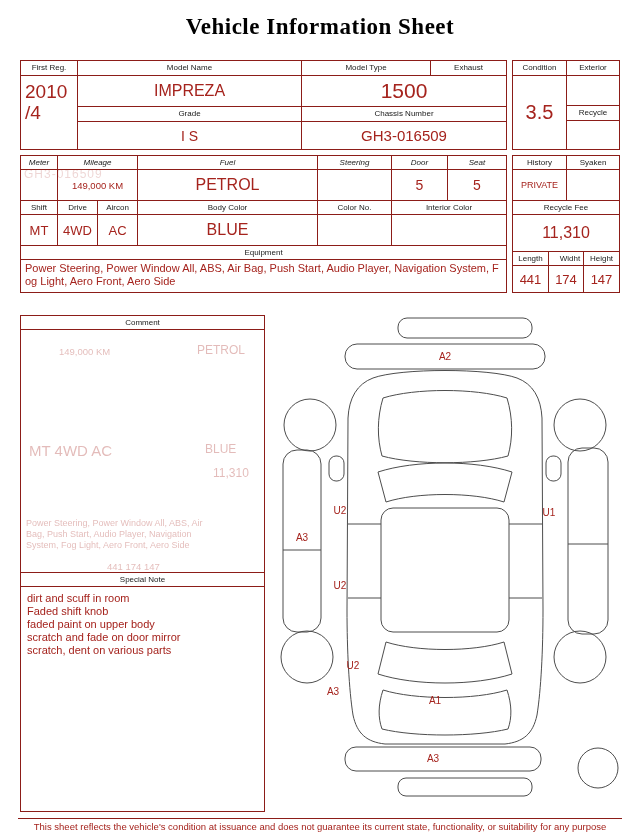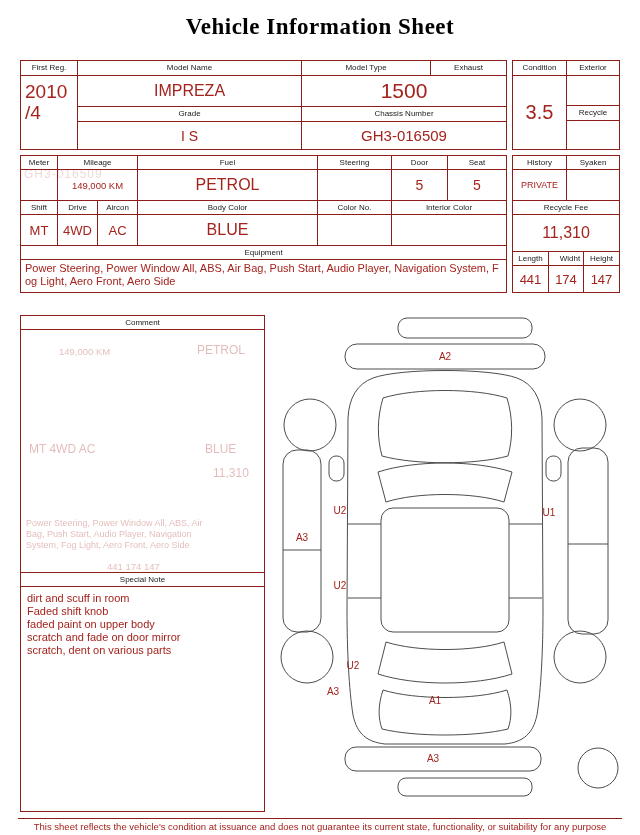--- a/index.html
+++ b/index.html
@@ -74,21 +74,21 @@
       <div class="cell col bl" style="flex:1;">
         <div class="lbl" style="height:14px;line-height:14px;">Exterior</div>
         <div class="bt" style="flex:1;"></div>
         <div class="lbl bt" style="height:14px;line-height:14px;">Recycle</div>
         <div class="bt" style="flex:1;"></div>
       </div>
     </div>
   </div>
 
   <div class="box col" style="left:20px;top:155px;width:487px;height:138px;">
-    <div class="row" style="height:13px;">
+    <div class="row" style="height:13px;font-style:italic;">
       <div class="cell lbl" style="width:36px;line-height:13px;">Meter</div>
       <div class="cell lbl bl" style="width:80px;line-height:13px;">Mileage</div>
       <div class="cell lbl bl" style="width:180px;line-height:13px;">Fuel</div>
       <div class="cell lbl bl" style="width:74px;line-height:13px;">Steering</div>
       <div class="cell lbl bl" style="width:56px;line-height:13px;">Door</div>
       <div class="cell lbl bl" style="flex:1;line-height:13px;">Seat</div>
     </div>
     <div class="row bt" style="height:30px;">
       <div class="cell" style="width:36px;"></div>
       <div class="cell vc red bl" style="width:80px;font-size:9.5px;">149,000 KM</div>
@@ -140,21 +140,21 @@
       <div class="cell vc red bl" style="width:35px;font-size:13px;">174</div>
       <div class="cell vc red bl" style="flex:1;font-size:13px;">147</div>
     </div>
   </div>
 
   <div class="box col" style="left:20px;top:315px;width:245px;height:497px;">
     <div class="lbl bb" style="height:13px;line-height:13px;">Comment</div>
     <div style="position:relative;height:242px;">
       <span class="ghost" style="left:38px;top:16px;font-size:9.5px;">149,000 KM</span>
       <span class="ghost" style="left:176px;top:13px;font-size:12px;">PETROL</span>
-      <span class="ghost" style="left:8px;top:112px;font-size:12px;">MT  4WD  AC</span>
+      <span class="ghost" style="left:8px;top:112px;font-size:15px;">MT  4WD  AC</span>
       <span class="ghost" style="left:184px;top:112px;font-size:12px;">BLUE</span>
       <span class="ghost" style="left:192px;top:136px;font-size:12px;">11,310</span>
       <span class="ghost" style="left:5px;top:188px;font-size:9px;">Power Steering, Power Window  All, ABS, Air</span>
       <span class="ghost" style="left:5px;top:199px;font-size:9px;">Bag, Push Start, Audio Player, Navigation</span>
       <span class="ghost" style="left:5px;top:210px;font-size:9px;">System, Fog Light, Aero Front, Aero Side</span>
       <span class="ghost" style="left:86px;top:231px;font-size:9.5px;">441   174   147</span>
     </div>
     <div class="lbl bt bb" style="height:13px;line-height:13px;">Special Note</div>
     <div class="notes" style="padding:5px 6px;flex:1;">
       <div>dirt and scuff in room</div>

